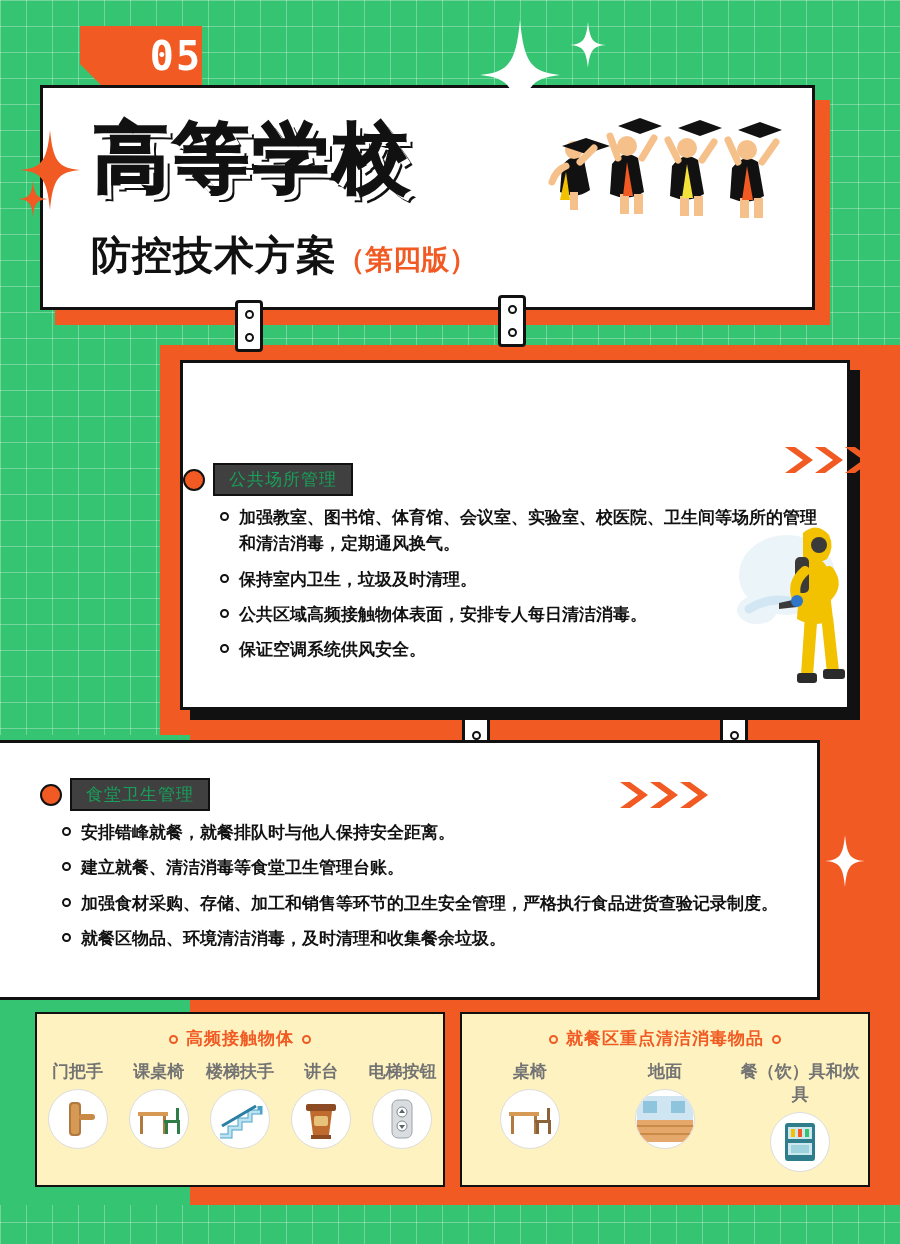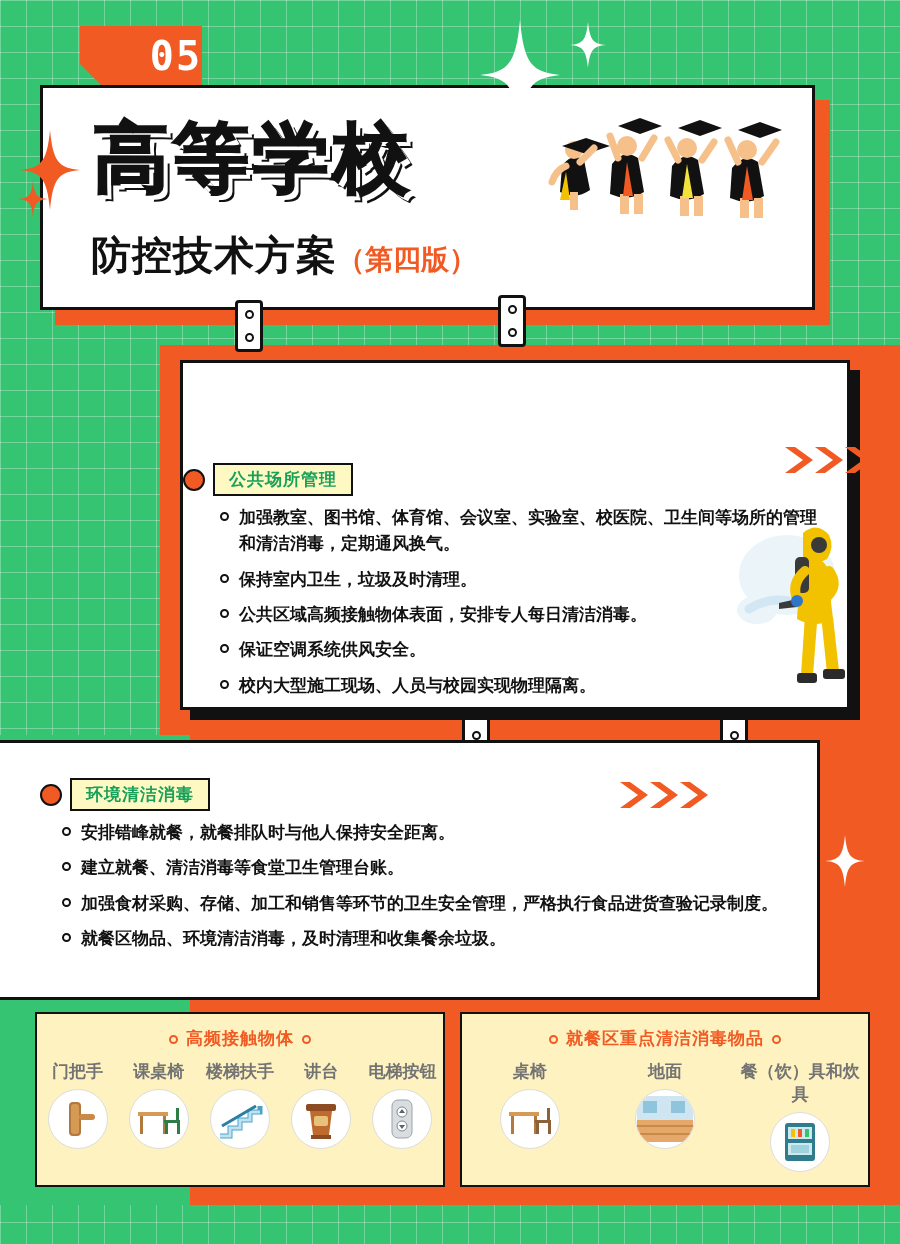--- a/index.html
+++ b/index.html
@@ -124,22 +124,22 @@
   }
 
   .subhead {
     position: absolute; display: flex; align-items: center;
   }
   .subhead .bullet-circle {
     width: 22px; height: 22px; border-radius: 50%; background: #f15a22;
     border: 2px solid #111; margin-right: 8px;
   }
   .subhead .label {
-    background: #fef9c3; border: 2px solid #111;
-    padding: 3px 14px; font-size: 17px; font-weight: bold; color: #18a05a;
+    background: #404040; border: 2px solid #111;
+    padding: 3px 14px; font-size: 17px; font-weight: normal; color: #18a05a;
     letter-spacing: 1px;
   }
 
   ul.bullets { position: absolute; list-style: none; }
   ul.bullets li {
     display: flex; align-items: flex-start;
     font-size: 17px; color: #111; line-height: 1.55; margin-bottom: 9px; font-weight: bold;
   }
   ul.bullets li .mark {
     flex: 0 0 auto; width: 9px; height: 9px; border: 2px solid #111;
@@ -334,24 +334,20 @@
       <span class="txt">保持室内卫生，垃圾及时清理。</span>
     </li>
   <li>
       <span class="mark"></span>
       <span class="txt">公共区域高频接触物体表面，安排专人每日清洁消毒。</span>
     </li>
   <li>
       <span class="mark"></span>
       <span class="txt">保证空调系统供风安全。</span>
     </li>
-  <li>
-      <span class="mark"></span>
-      <span class="txt">校内大型施工现场、人员与校园实现物理隔离。</span>
-    </li>
 </ul>
 
 <div class="worker" style="left:735px;top:515px;">
   <svg width="120" height="190" viewBox="0 0 120 190">
     <ellipse cx="52" cy="60" rx="48" ry="40" fill="#eaf4f9"></ellipse>
     <ellipse cx="22" cy="95" rx="20" ry="14" fill="#eaf4f9"></ellipse>
 
     <path d="M62 88 q-26 -8 -48 6" stroke="#cfe6f2" stroke-width="9" fill="none" stroke-linecap="round" opacity="0.9"></path>
 
     <path d="M66 44 q18 -6 26 8 l6 52 q-18 10 -36 0 z" fill="#f2c200"></path>
@@ -371,21 +367,21 @@
     <path d="M86 100 l6 58 l12 -2 l-6 -54 z" fill="#f2c200"></path>
     <rect x="62" y="158" width="20" height="10" rx="3" fill="#2b2b2b"></rect>
     <rect x="88" y="154" width="22" height="10" rx="3" fill="#2b2b2b"></rect>
   </svg>
 </div>
 
 <div class="card2"></div>
 
 <div class="subhead" style="left:40px;top:778px;">
   <span class="bullet-circle"></span>
-  <span class="label">环境清洁消毒</span>
+  <span class="label">食堂卫生管理</span>
 </div>
 
 <div class="arrows" style="left:620px;top:780px;">
   <svg width="100" height="30" viewBox="0 0 100 30">
     <path d="M0 2 L18 15 L0 28 L10 28 L28 15 L10 2 Z" fill="#f15a22"></path>
     <path d="M30 2 L48 15 L30 28 L40 28 L58 15 L40 2 Z" fill="#f15a22"></path>
     <path d="M60 2 L78 15 L60 28 L70 28 L88 15 L70 2 Z" fill="#f15a22"></path>
   </svg>
 </div>
 

